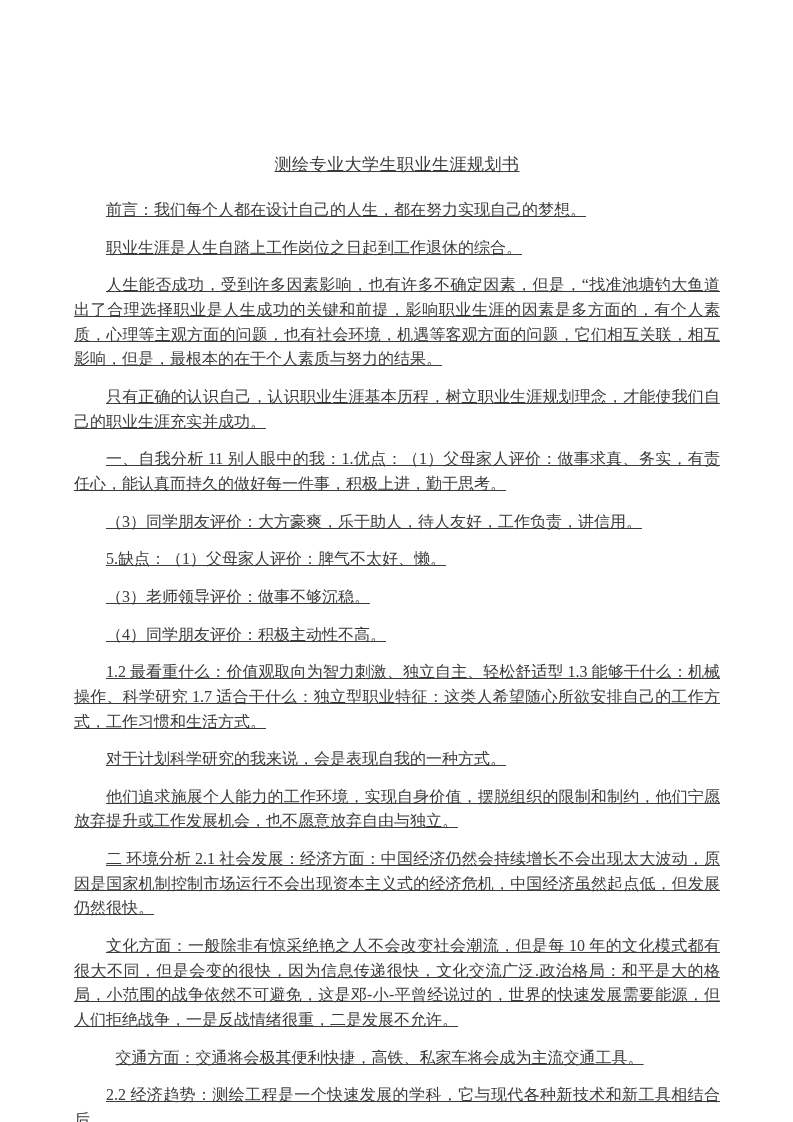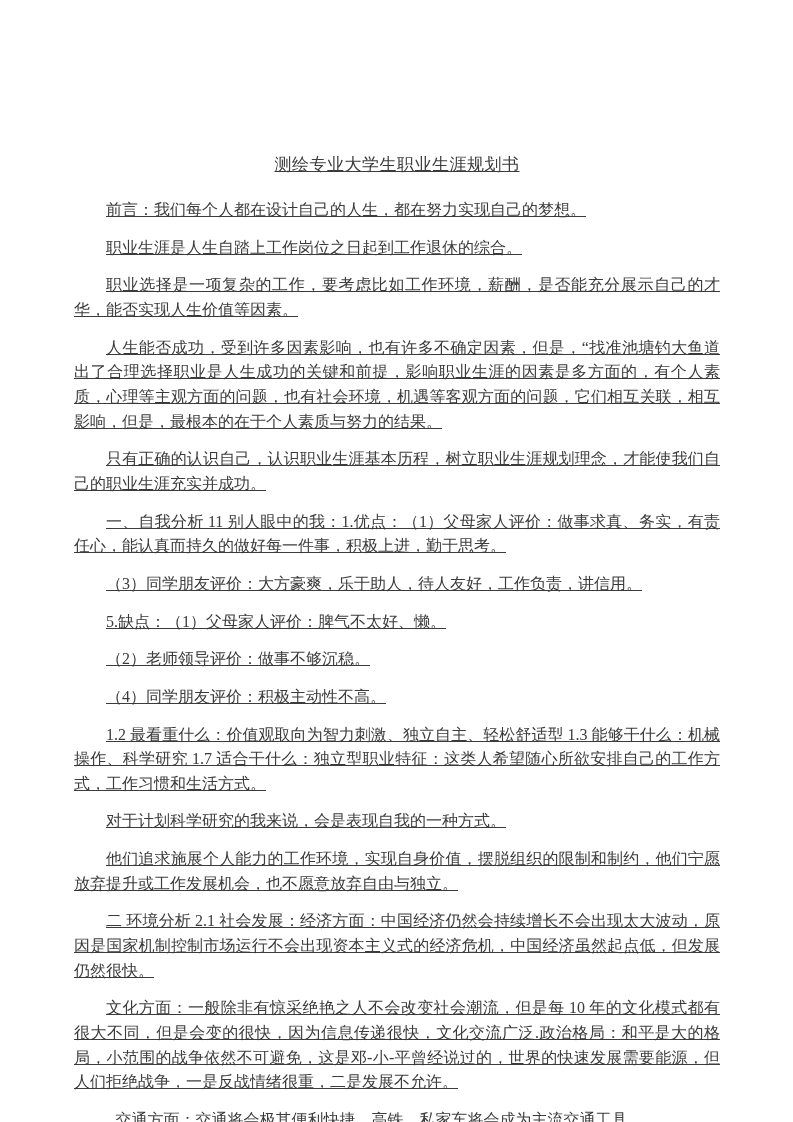--- a/index.html
+++ b/index.html
@@ -47,27 +47,26 @@
   }
 </style>
 </head>
 <body>
 
 <div class="page">
   <div class="content">
     <h1 class="doc-title">测绘专业大学生职业生涯规划书</h1>
     <p class="para">前言：我们每个人都在设计自己的人生，都在努力实现自己的梦想。</p>
     <p class="para">职业生涯是人生自踏上工作岗位之日起到工作退休的综合。</p>
-    <p class="para">职业选择是一项复杂的工作，要考虑比如工作环境，薪酬，是否能充分展示自己的才华，能否实现人生价值等因素。</p>
     <p class="para">人生能否成功，受到许多因素影响，也有许多不确定因素，但是，“找准池塘钓大鱼道出了合理选择职业是人生成功的关键和前提，影响职业生涯的因素是多方面的，有个人素质，心理等主观方面的问题，也有社会环境，机遇等客观方面的问题，它们相互关联，相互影响，但是，最根本的在于个人素质与努力的结果。</p>
     <p class="para">只有正确的认识自己，认识职业生涯基本历程，树立职业生涯规划理念，才能使我们自己的职业生涯充实并成功。</p>
     <p class="para">一、自我分析 11 别人眼中的我：1.优点：（1）父母家人评价：做事求真、务实，有责任心，能认真而持久的做好每一件事，积极上进，勤于思考。</p>
     <p class="para">（3）同学朋友评价：大方豪爽，乐于助人，待人友好，工作负责，讲信用。</p>
     <p class="para">5.缺点：（1）父母家人评价：脾气不太好、懒。</p>
-    <p class="para">（2）老师领导评价：做事不够沉稳。</p>
+    <p class="para">（3）老师领导评价：做事不够沉稳。</p>
     <p class="para">（4）同学朋友评价：积极主动性不高。</p>
     <p class="para">1.2 最看重什么：价值观取向为智力刺激、独立自主、轻松舒适型 1.3 能够干什么：机械操作、科学研究 1.7 适合干什么：独立型职业特征：这类人希望随心所欲安排自己的工作方式，工作习惯和生活方式。</p>
     <p class="para">对于计划科学研究的我来说，会是表现自我的一种方式。</p>
     <p class="para">他们追求施展个人能力的工作环境，实现自身价值，摆脱组织的限制和制约，他们宁愿放弃提升或工作发展机会，也不愿意放弃自由与独立。</p>
     <p class="para">二 环境分析 2.1 社会发展：经济方面：中国经济仍然会持续增长不会出现太大波动，原因是国家机制控制市场运行不会出现资本主义式的经济危机，中国经济虽然起点低，但发展仍然很快。</p>
     <p class="para">文化方面：一般除非有惊采绝艳之人不会改变社会潮流，但是每 10 年的文化模式都有很大不同，但是会变的很快，因为信息传递很快，文化交流广泛.政治格局：和平是大的格局，小范围的战争依然不可避免，这是邓-小-平曾经说过的，世界的快速发展需要能源，但人们拒绝战争，一是反战情绪很重，二是发展不允许。</p>
     <p class="para indent-deep">交通方面：交通将会极其便利快捷，高铁、私家车将会成为主流交通工具。</p>
     <p class="para fill-line">2.2 经济趋势：测绘工程是一个快速发展的学科，它与现代各种新技术和新工具相结合后</p>
   </div>
 </div>

